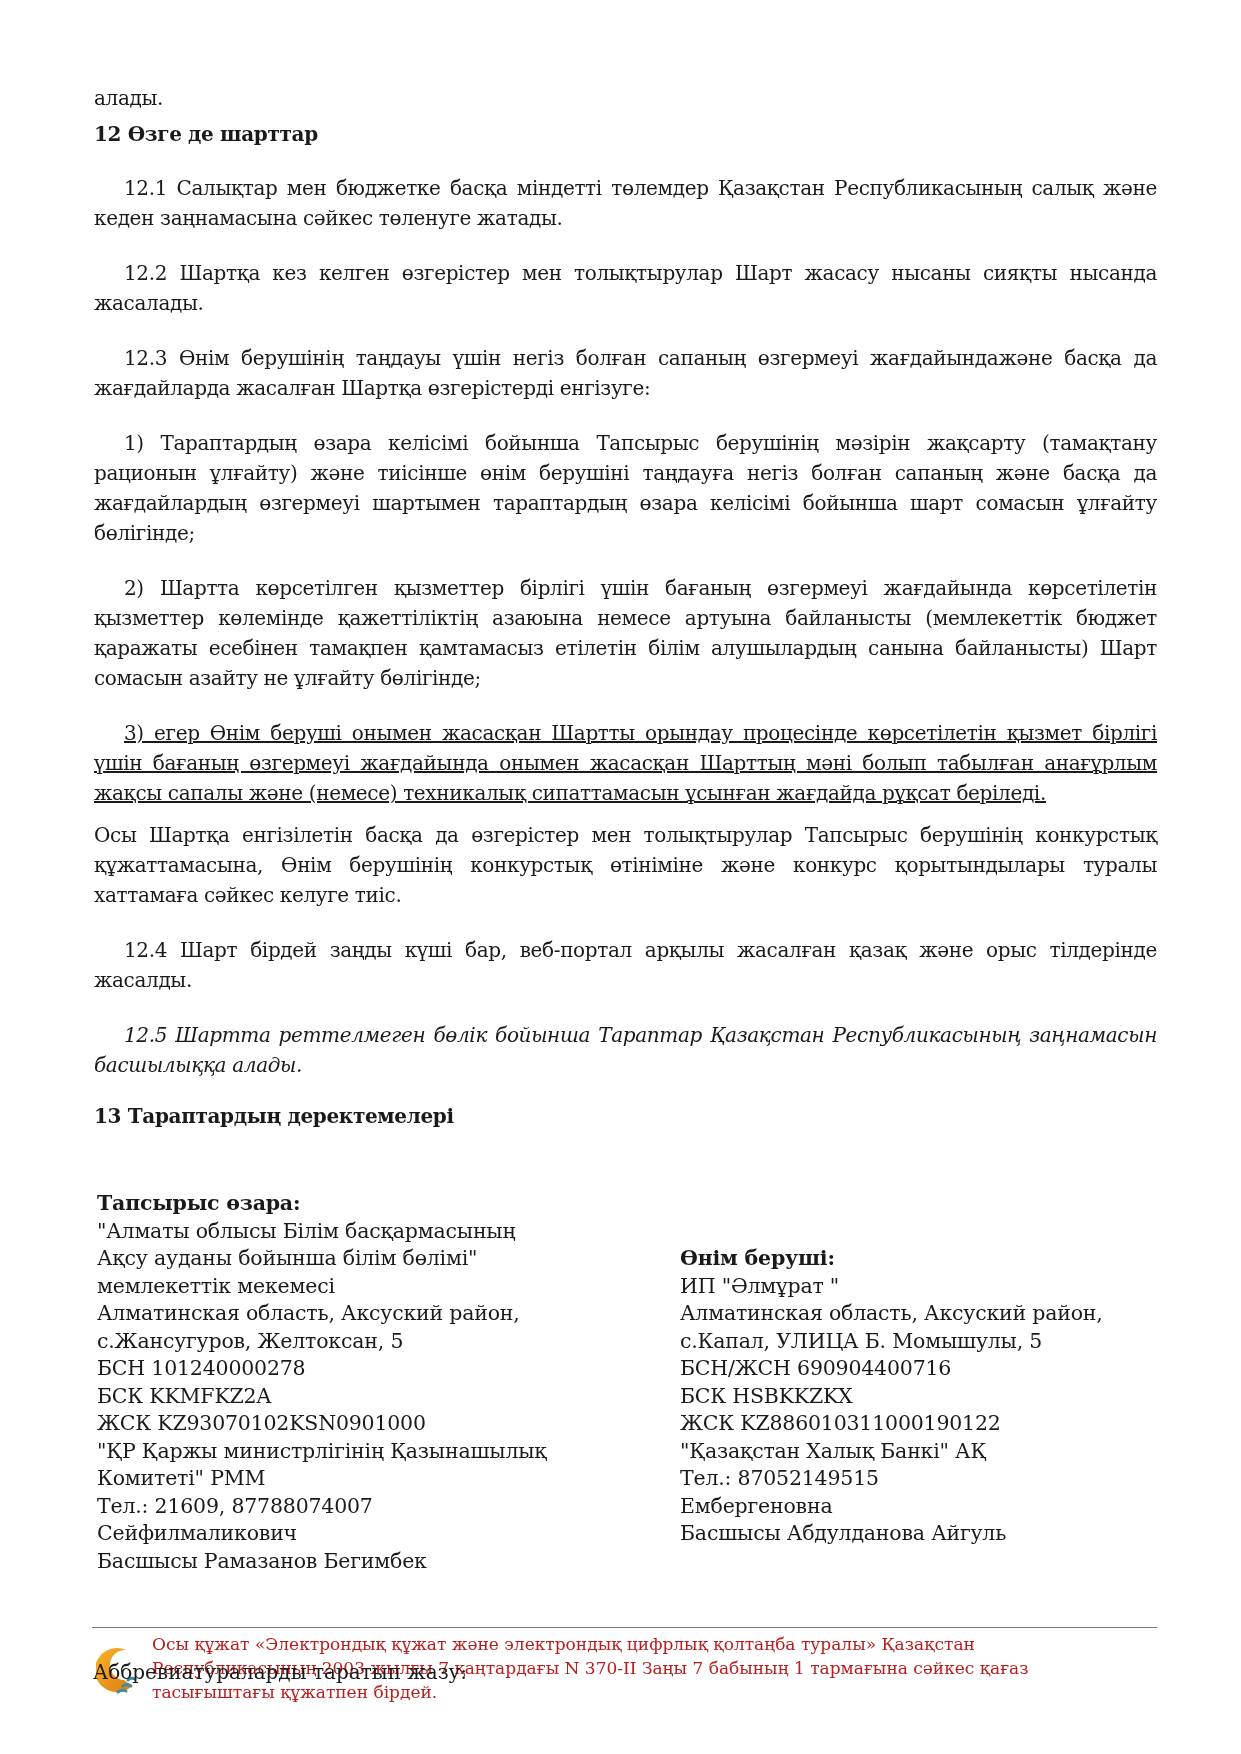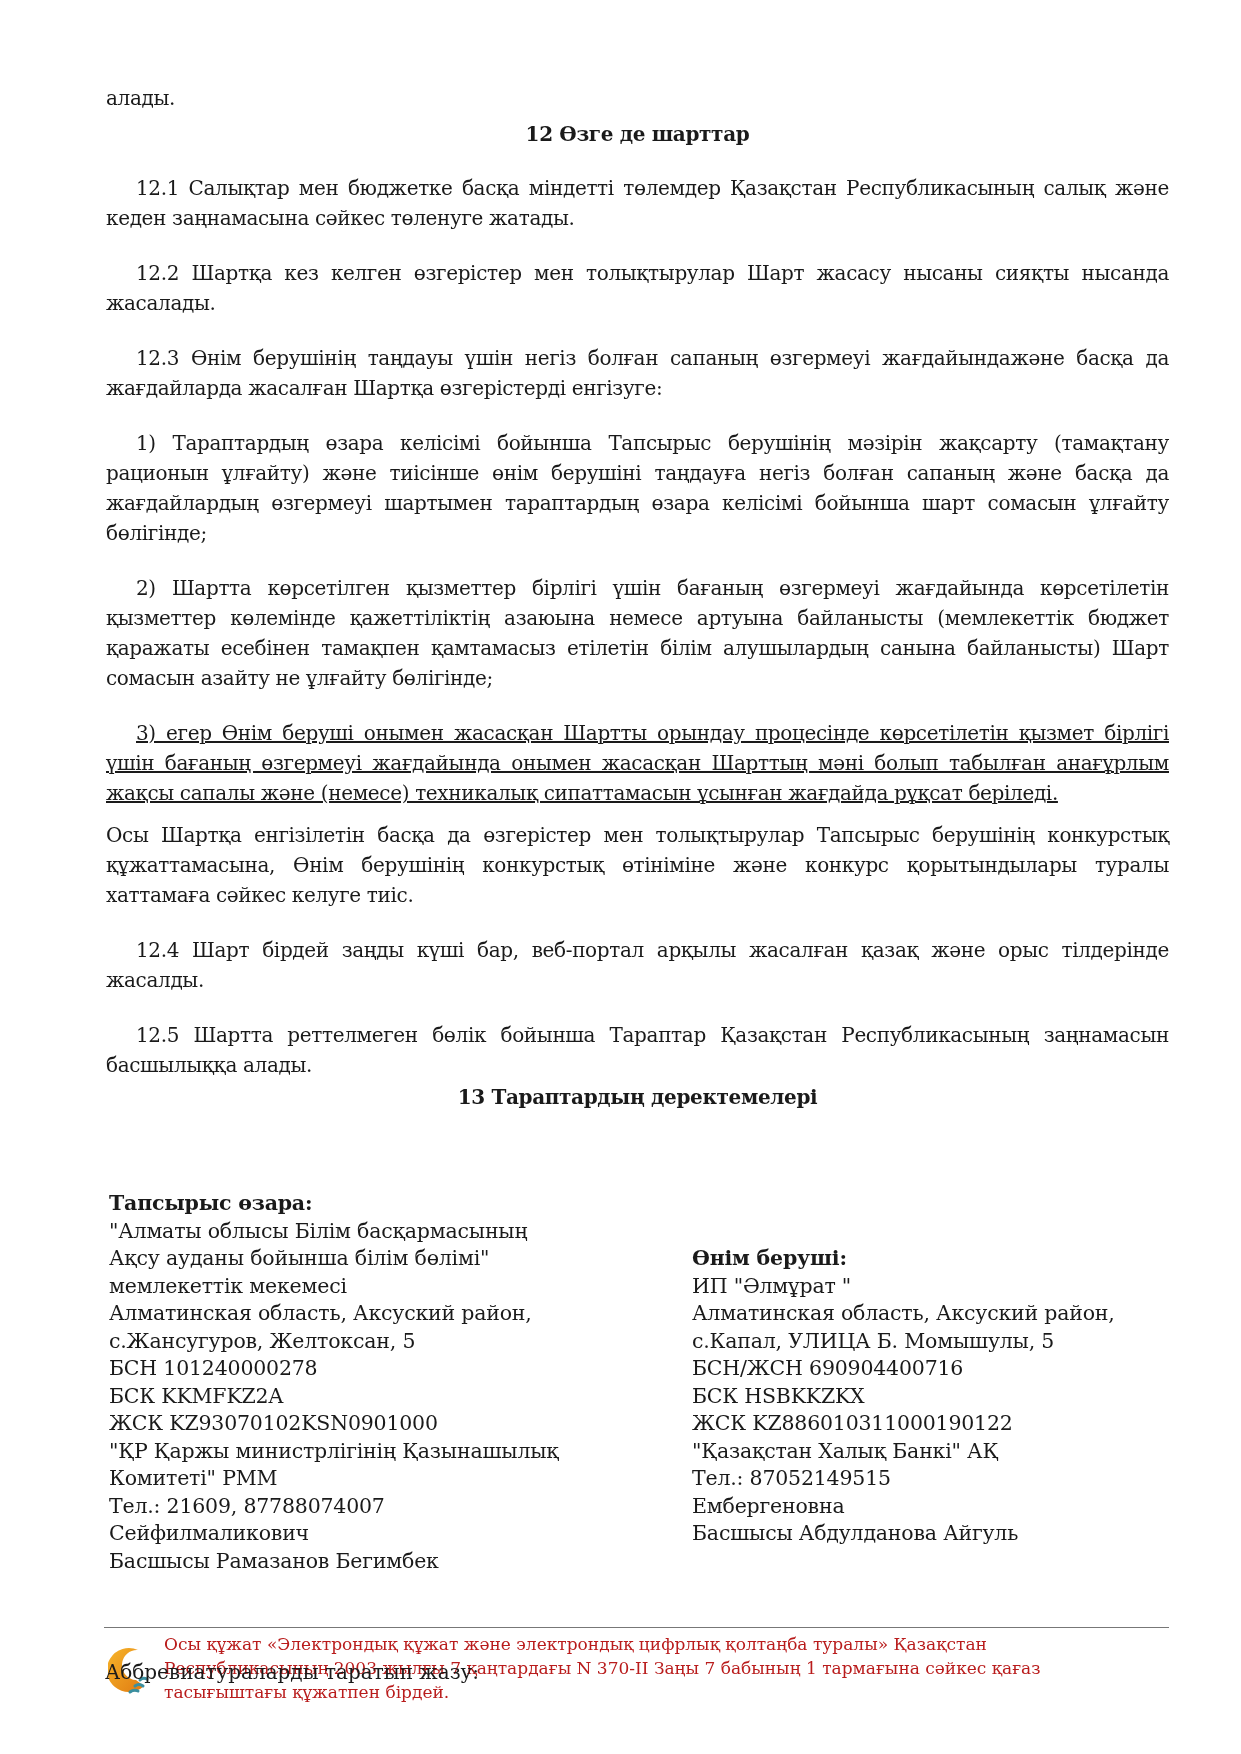--- a/index.html
+++ b/index.html
@@ -1,24 +1,24 @@
 <!DOCTYPE html>
 <html><head>
 <meta charset="utf-8">
 <style>
   html, body { margin: 0; padding: 0; background: #ffffff; }
   body { width: 1241px; height: 1754px; position: relative; overflow: hidden;
          font-family: "DejaVu Serif", "Liberation Serif", serif; color: #1a1a1a; }
-  .page { position: absolute; left: 16px; top: 0; width: 1006px; height: 1754px; }
+  .page { position: absolute; left: 4px; top: 0; width: 1006px; height: 1754px; }
   .body-text { position: absolute; left: 90px; width: 1063px; font-size: 20px; line-height: 30px;
                text-align: justify; font-family: "DejaVu Serif", serif; letter-spacing: -0.35px; }
   .para { margin: 0 0 25px 0; text-indent: 30px; }
   .para.noindent { text-indent: 0; }
   .para.tight { margin-bottom: 12px; text-decoration: underline; }
-  .heading { text-align: center; font-weight: bold; font-size: 20px; margin: 0; line-height: 30px; }
+  .heading { font-weight: bold; font-size: 20px; margin: 0; line-height: 30px; }
   .party { position: absolute; font-size: 20.5px; line-height: 27.5px; font-family: "DejaVu Serif", serif; letter-spacing: -0.2px; }
   .party .title { font-weight: bold; }
   .party .line { display: block; white-space: nowrap; }
   .sep { position: absolute; left: 88px; top: 1627px; width: 1065px; height: 0; border-top: 1.5px solid #777; }
   .footer { position: absolute; left: 148px; top: 1632px; font-size: 17px; line-height: 24px; color: #b91c1c; }
   .footer .line { display: block; white-space: nowrap; }
   .abbr { position: absolute; left: 89px; top: 1630px; font-size: 20px; line-height: 28px; color: #1a1a1a; white-space: nowrap; margin-top: 28px; }
   .logo { position: absolute; left: 92px; top: 1646px; width: 46px; height: 52px; }
 </style>
 </head>
@@ -30,21 +30,21 @@
     <p class="para noindent" style="margin-bottom:6px;">алады.</p>
     <p class="heading" style="margin-bottom:24px;">12 Өзге де шарттар</p>
     <p class="para">12.1 Салықтар мен бюджетке басқа міндетті төлемдер Қазақстан Республикасының салық және кеден заңнамасына сәйкес төленуге жатады.</p>
     <p class="para">12.2 Шартқа кез келген өзгерістер мен толықтырулар Шарт жасасу нысаны сияқты нысанда жасалады.</p>
     <p class="para">12.3 Өнім берушінің таңдауы үшін негіз болған сапаның өзгермеуі жағдайындажәне басқа да жағдайларда жасалған Шартқа өзгерістерді енгізуге:</p>
     <p class="para">1) Тараптардың өзара келісімі бойынша Тапсырыс берушінің мәзірін жақсарту (тамақтану рационын ұлғайту) және тиісінше өнім берушіні таңдауға негіз болған сапаның және басқа да жағдайлардың өзгермеуі шартымен тараптардың өзара келісімі бойынша шарт сомасын ұлғайту бөлігінде;</p>
     <p class="para">2) Шартта көрсетілген қызметтер бірлігі үшін бағаның өзгермеуі жағдайында көрсетілетін қызметтер көлемінде қажеттіліктің азаюына немесе артуына байланысты (мемлекеттік бюджет қаражаты есебінен тамақпен қамтамасыз етілетін білім алушылардың санына байланысты) Шарт сомасын азайту не ұлғайту бөлігінде;</p>
     <p class="para tight">3) егер Өнім беруші онымен жасасқан Шартты орындау процесінде көрсетілетін қызмет бірлігі үшін бағаның өзгермеуі жағдайында онымен жасасқан Шарттың мәні болып табылған анағұрлым жақсы сапалы және (немесе) техникалық сипаттамасын ұсынған жағдайда рұқсат беріледі.</p>
     <p class="para noindent">Осы Шартқа енгізілетін басқа да өзгерістер мен толықтырулар Тапсырыс берушінің конкурстық құжаттамасына, Өнім берушінің конкурстық өтініміне және конкурс қорытындылары туралы хаттамаға сәйкес келуге тиіс.</p>
     <p class="para">12.4 Шарт бірдей заңды күші бар, веб-портал арқылы жасалған қазақ және орыс тілдерінде жасалды.</p>
-    <p class="para" style="margin-bottom:2px;">12.5 Шартта реттелмеген бөлік бойынша Тараптар Қазақстан Республикасының заңнамасын басшылыққа алады.</p>
+    <p class="para" style="margin-bottom:21px;font-style:italic;">12.5 Шартта реттелмеген бөлік бойынша Тараптар Қазақстан Республикасының заңнамасын басшылыққа алады.</p>
     <p class="heading">13 Тараптардың деректемелері</p>
   </div>
 
   <div class="party" style="left:93px; top:1190px;">
     <span class="line title">Тапсырыс өзара:</span>
     <span class="line">"Алматы облысы Білім басқармасының</span>
     <span class="line">Ақсу ауданы бойынша білім бөлімі"</span>
     <span class="line">мемлекеттік мекемесі</span>
     <span class="line">Алматинская область, Аксуский район,</span>
     <span class="line">с.Жансугуров, Желтоксан, 5</span>

